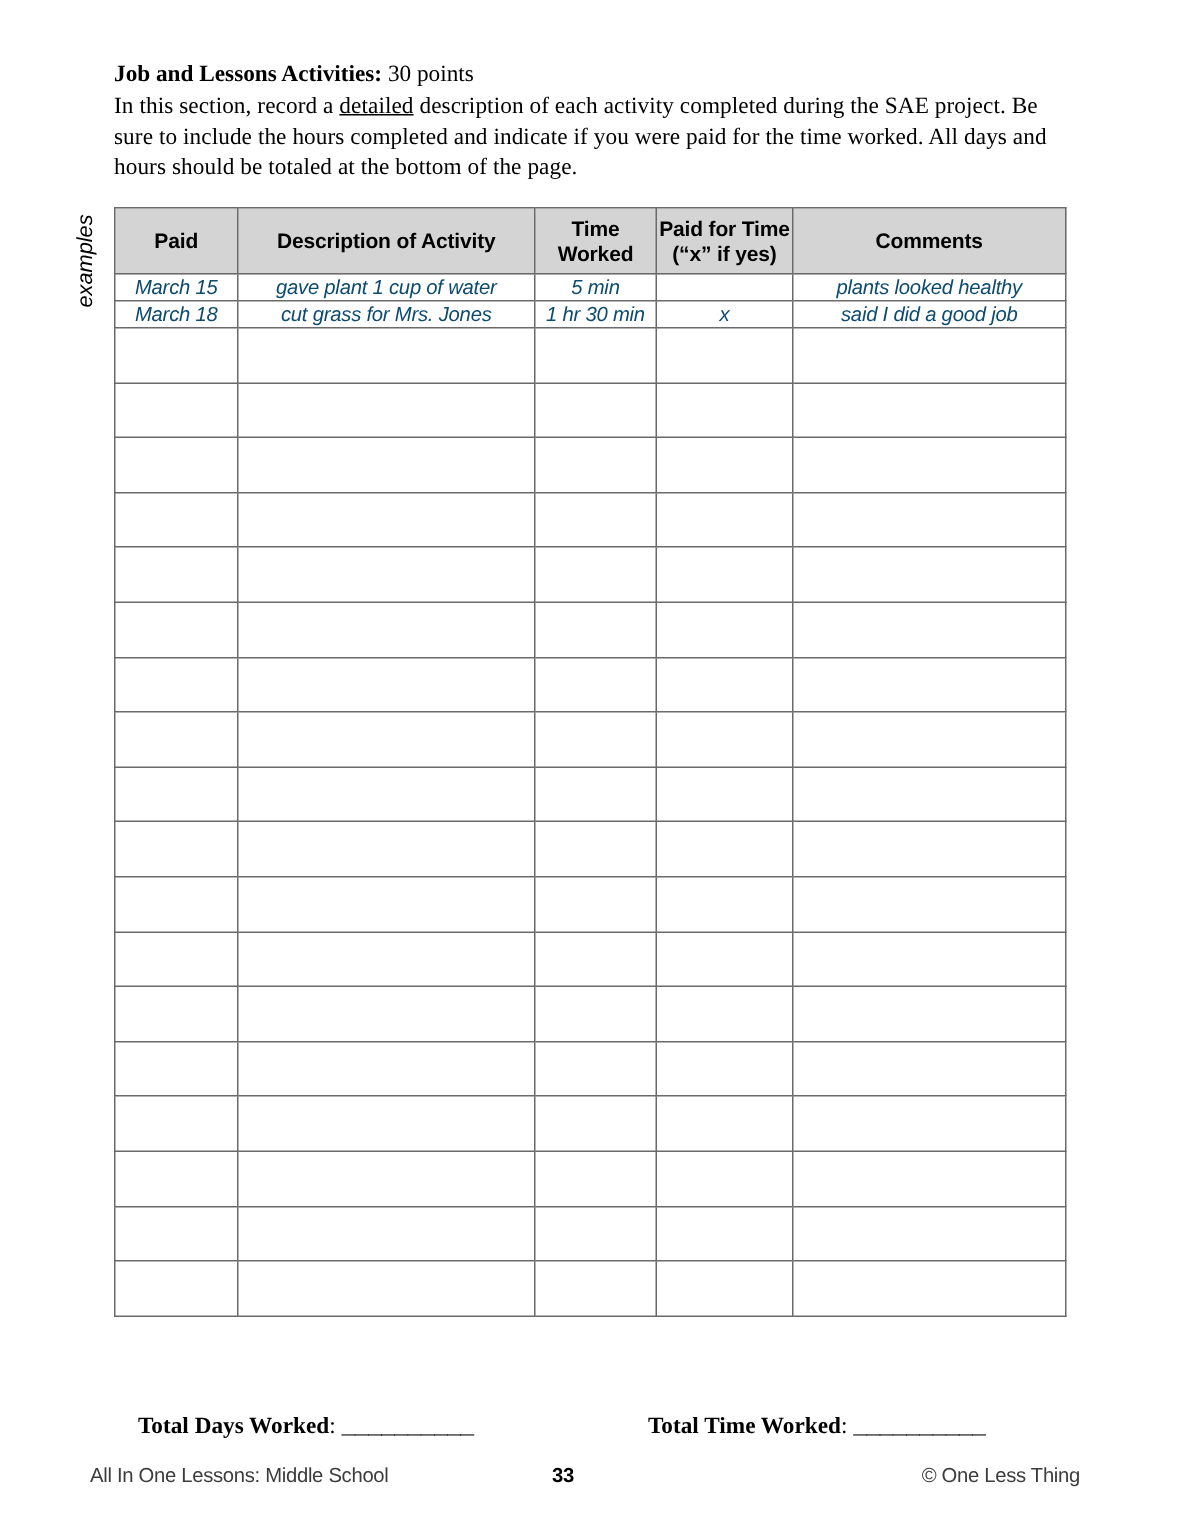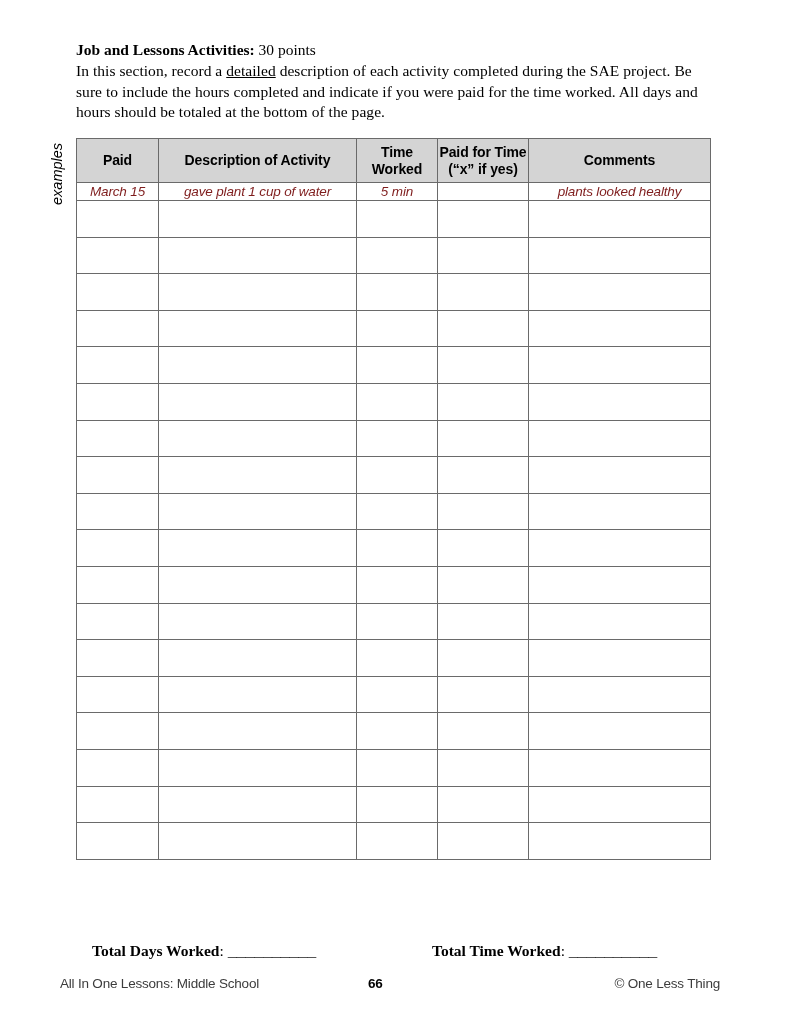--- a/index.html
+++ b/index.html
@@ -94,21 +94,21 @@
     display: block;
   }
   tr.example-row td {
     height: 17px;
     font-family: "Liberation Sans", sans-serif;
     font-style: italic;
     font-size: 13.5px;
     line-height: 17px;
     text-align: center;
     vertical-align: middle;
-    color: #7f1d1d;
+    color: #0c4a6e;
     letter-spacing: -0.15px;
   }
   tr.blank-row td {
     height: 35.6px;
   }
 
   
   col.c-date     { width: 82px; }
   col.c-desc     { width: 198px; }
   col.c-time     { width: 81px; }
@@ -213,20 +213,27 @@
   </thead>
   <tbody id="table-body">
 
   <tr class="example-row">
         <td>March 15</td>
         <td>gave plant 1 cup of water</td>
         <td>5 min</td>
         <td></td>
         <td>plants looked healthy</td>
       </tr>
+      <tr class="example-row">
+        <td>March 18</td>
+        <td>cut grass for Mrs. Jones</td>
+        <td>1 hr 30 min</td>
+        <td>x</td>
+        <td>said I did a good job</td>
+      </tr>
       <tr class="blank-row">
         <td></td>
         <td></td>
         <td></td>
         <td></td>
         <td></td>
       </tr>
       <tr class="blank-row">
         <td></td>
         <td></td>
@@ -349,15 +356,15 @@
     </tbody>
 </table>
 
 <div id="totals">
   <div class="total-item total-days"><span class="tlabel">Total Days Worked</span><span>: </span><span class="tblank">__________</span></div>
   <div class="total-item total-time"><span class="tlabel">Total Time Worked</span><span>: </span><span class="tblank">__________</span></div>
 </div>
 
 <div id="page-footer">
   <span class="f-left">All In One Lessons: Middle School</span>
-  <span class="f-center">66</span>
+  <span class="f-center">33</span>
   <span class="f-right">© One Less Thing</span>
 </div>
 
 </body></html>

